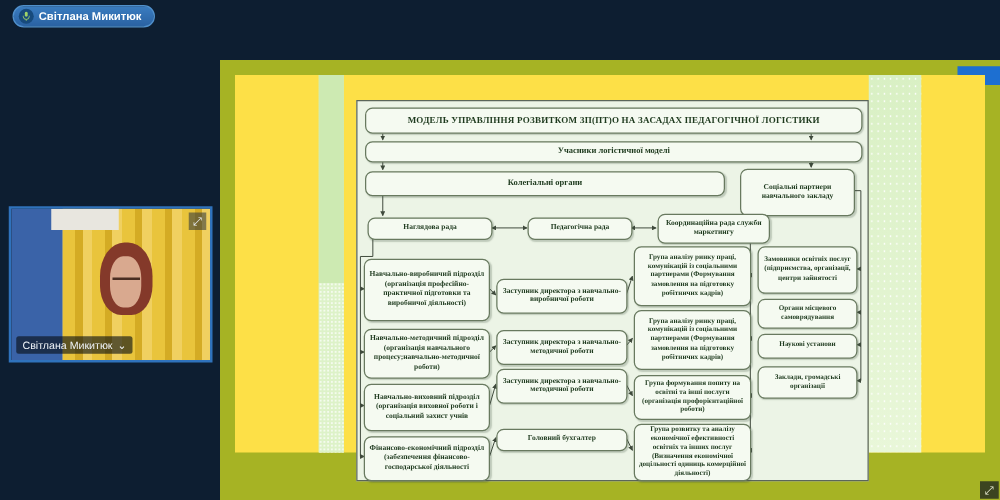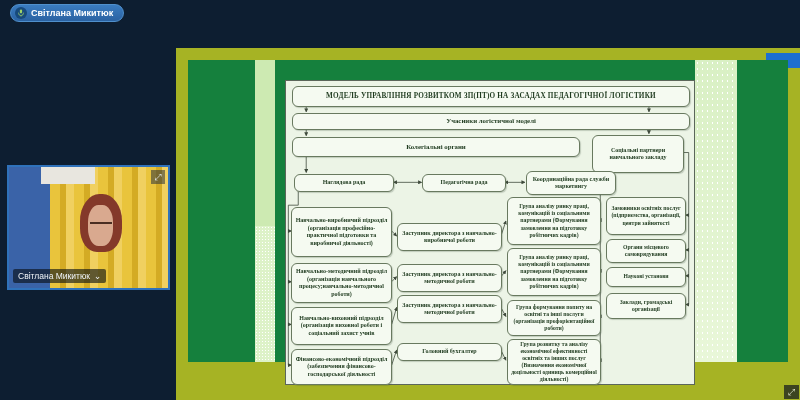--- a/index.html
+++ b/index.html
@@ -37,21 +37,21 @@
     background:rgba(40,50,60,.55); color:#e8eef4; font-size:9px; line-height:14px; text-align:center; }
   .name-tag{ position:absolute; left:4px; bottom:5px; background:rgba(8,14,20,.62);
     color:#f0f4f8; font-size:8.5px; padding:2px 5px; border-radius:2px; display:flex; gap:4px; align-items:center;}
 
   
   .share{ position:absolute; left:176px; top:48px; width:624px; height:352px; background:#a6b324; }
   .minimize-btn{ position:absolute; right:0; top:5px; width:34px; height:15px; background:#1d6fd1;
     color:#fff; font-size:8px; text-align:center; line-height:14px; }
   .share-expand{ position:absolute; right:1px; bottom:1px; width:15px; height:14px;
     background:#3c4420; color:#e9edd6; font-size:9px; line-height:14px; text-align:center; }
-  .slide{ position:absolute; left:12px; top:12px; width:600px; height:302px; background:#15803d; }
+  .slide{ position:absolute; left:12px; top:12px; width:600px; height:302px; background:#fde047; }
   .strip-left{ position:absolute; left:67px; top:0; width:20px; height:100%;
     background:linear-gradient(180deg,#cdeab2 0 55%, #ddf2c8 55% 100%);
     background-color:#d5eebc;
   }
   .strip-left::after{ content:""; position:absolute; inset:55% 0 0 0;
     background-image:radial-gradient(#ffffff 0.5px, transparent 0.6px); background-size:3px 3px; }
   .strip-right{ position:absolute; left:507px; top:0; width:42px; height:100%;
     background:linear-gradient(180deg,#d9f0c4,#e9f7d9);
   }
   .strip-right::after{ content:""; position:absolute; inset:0;

